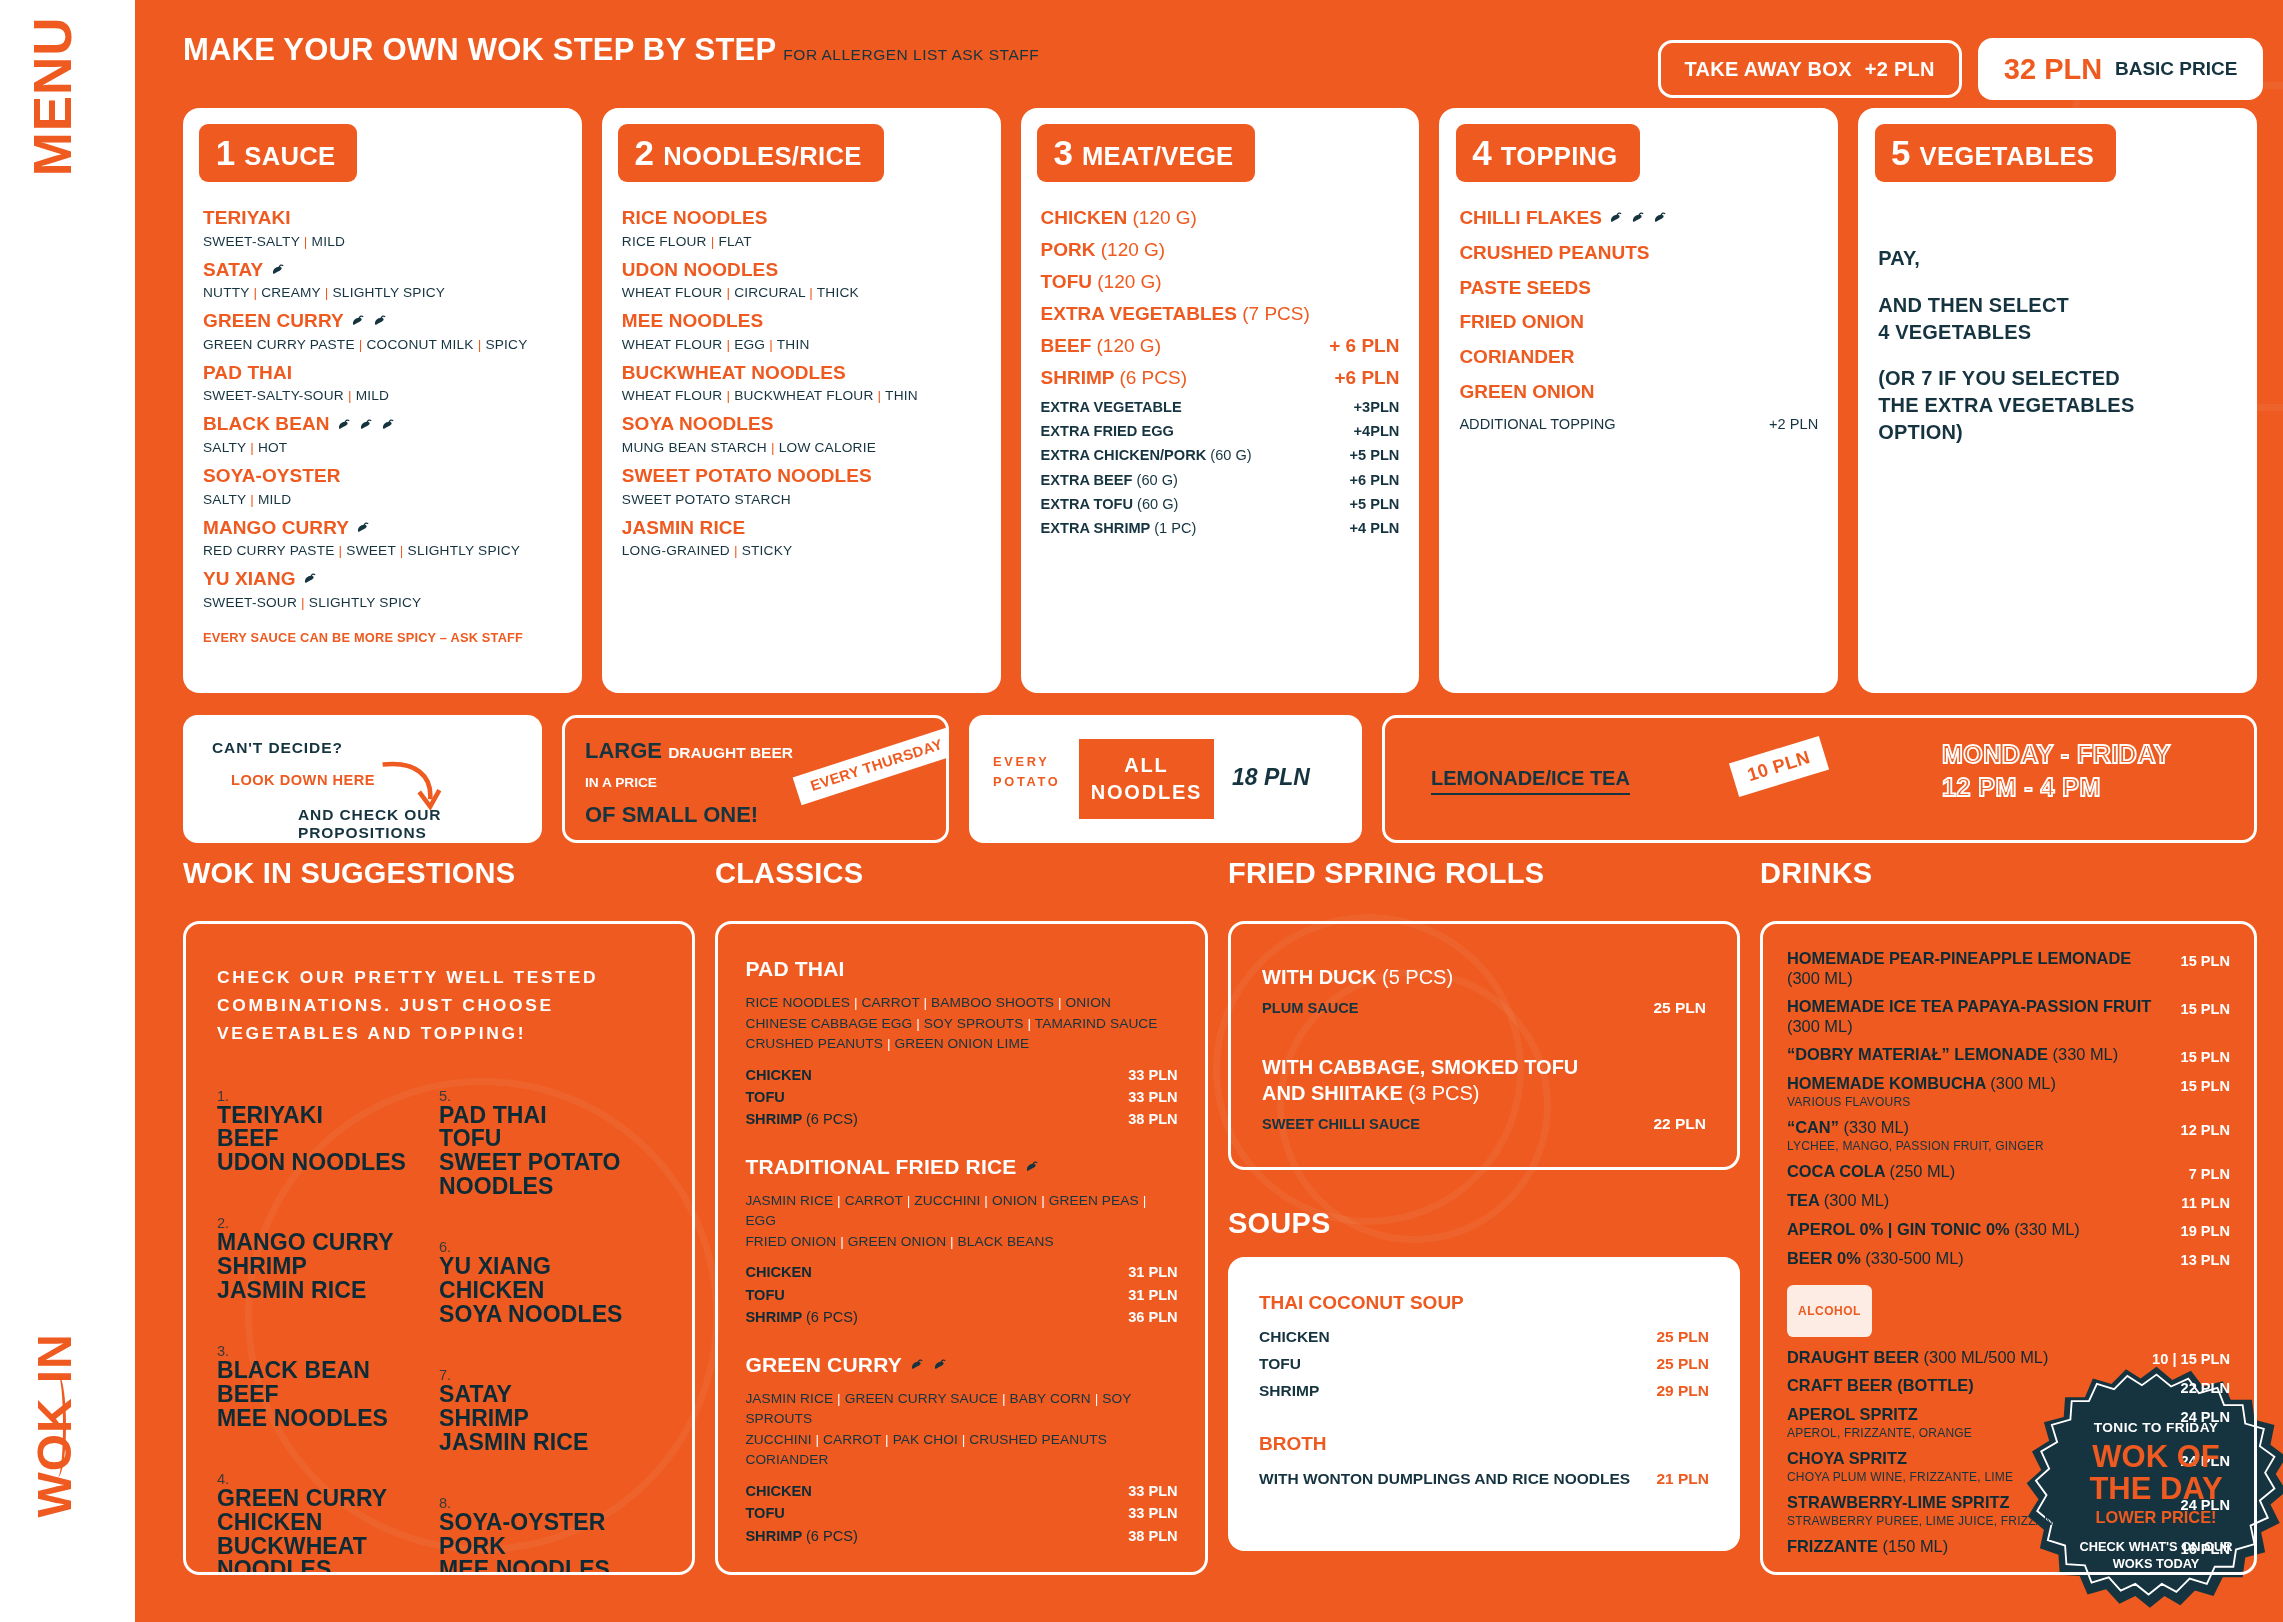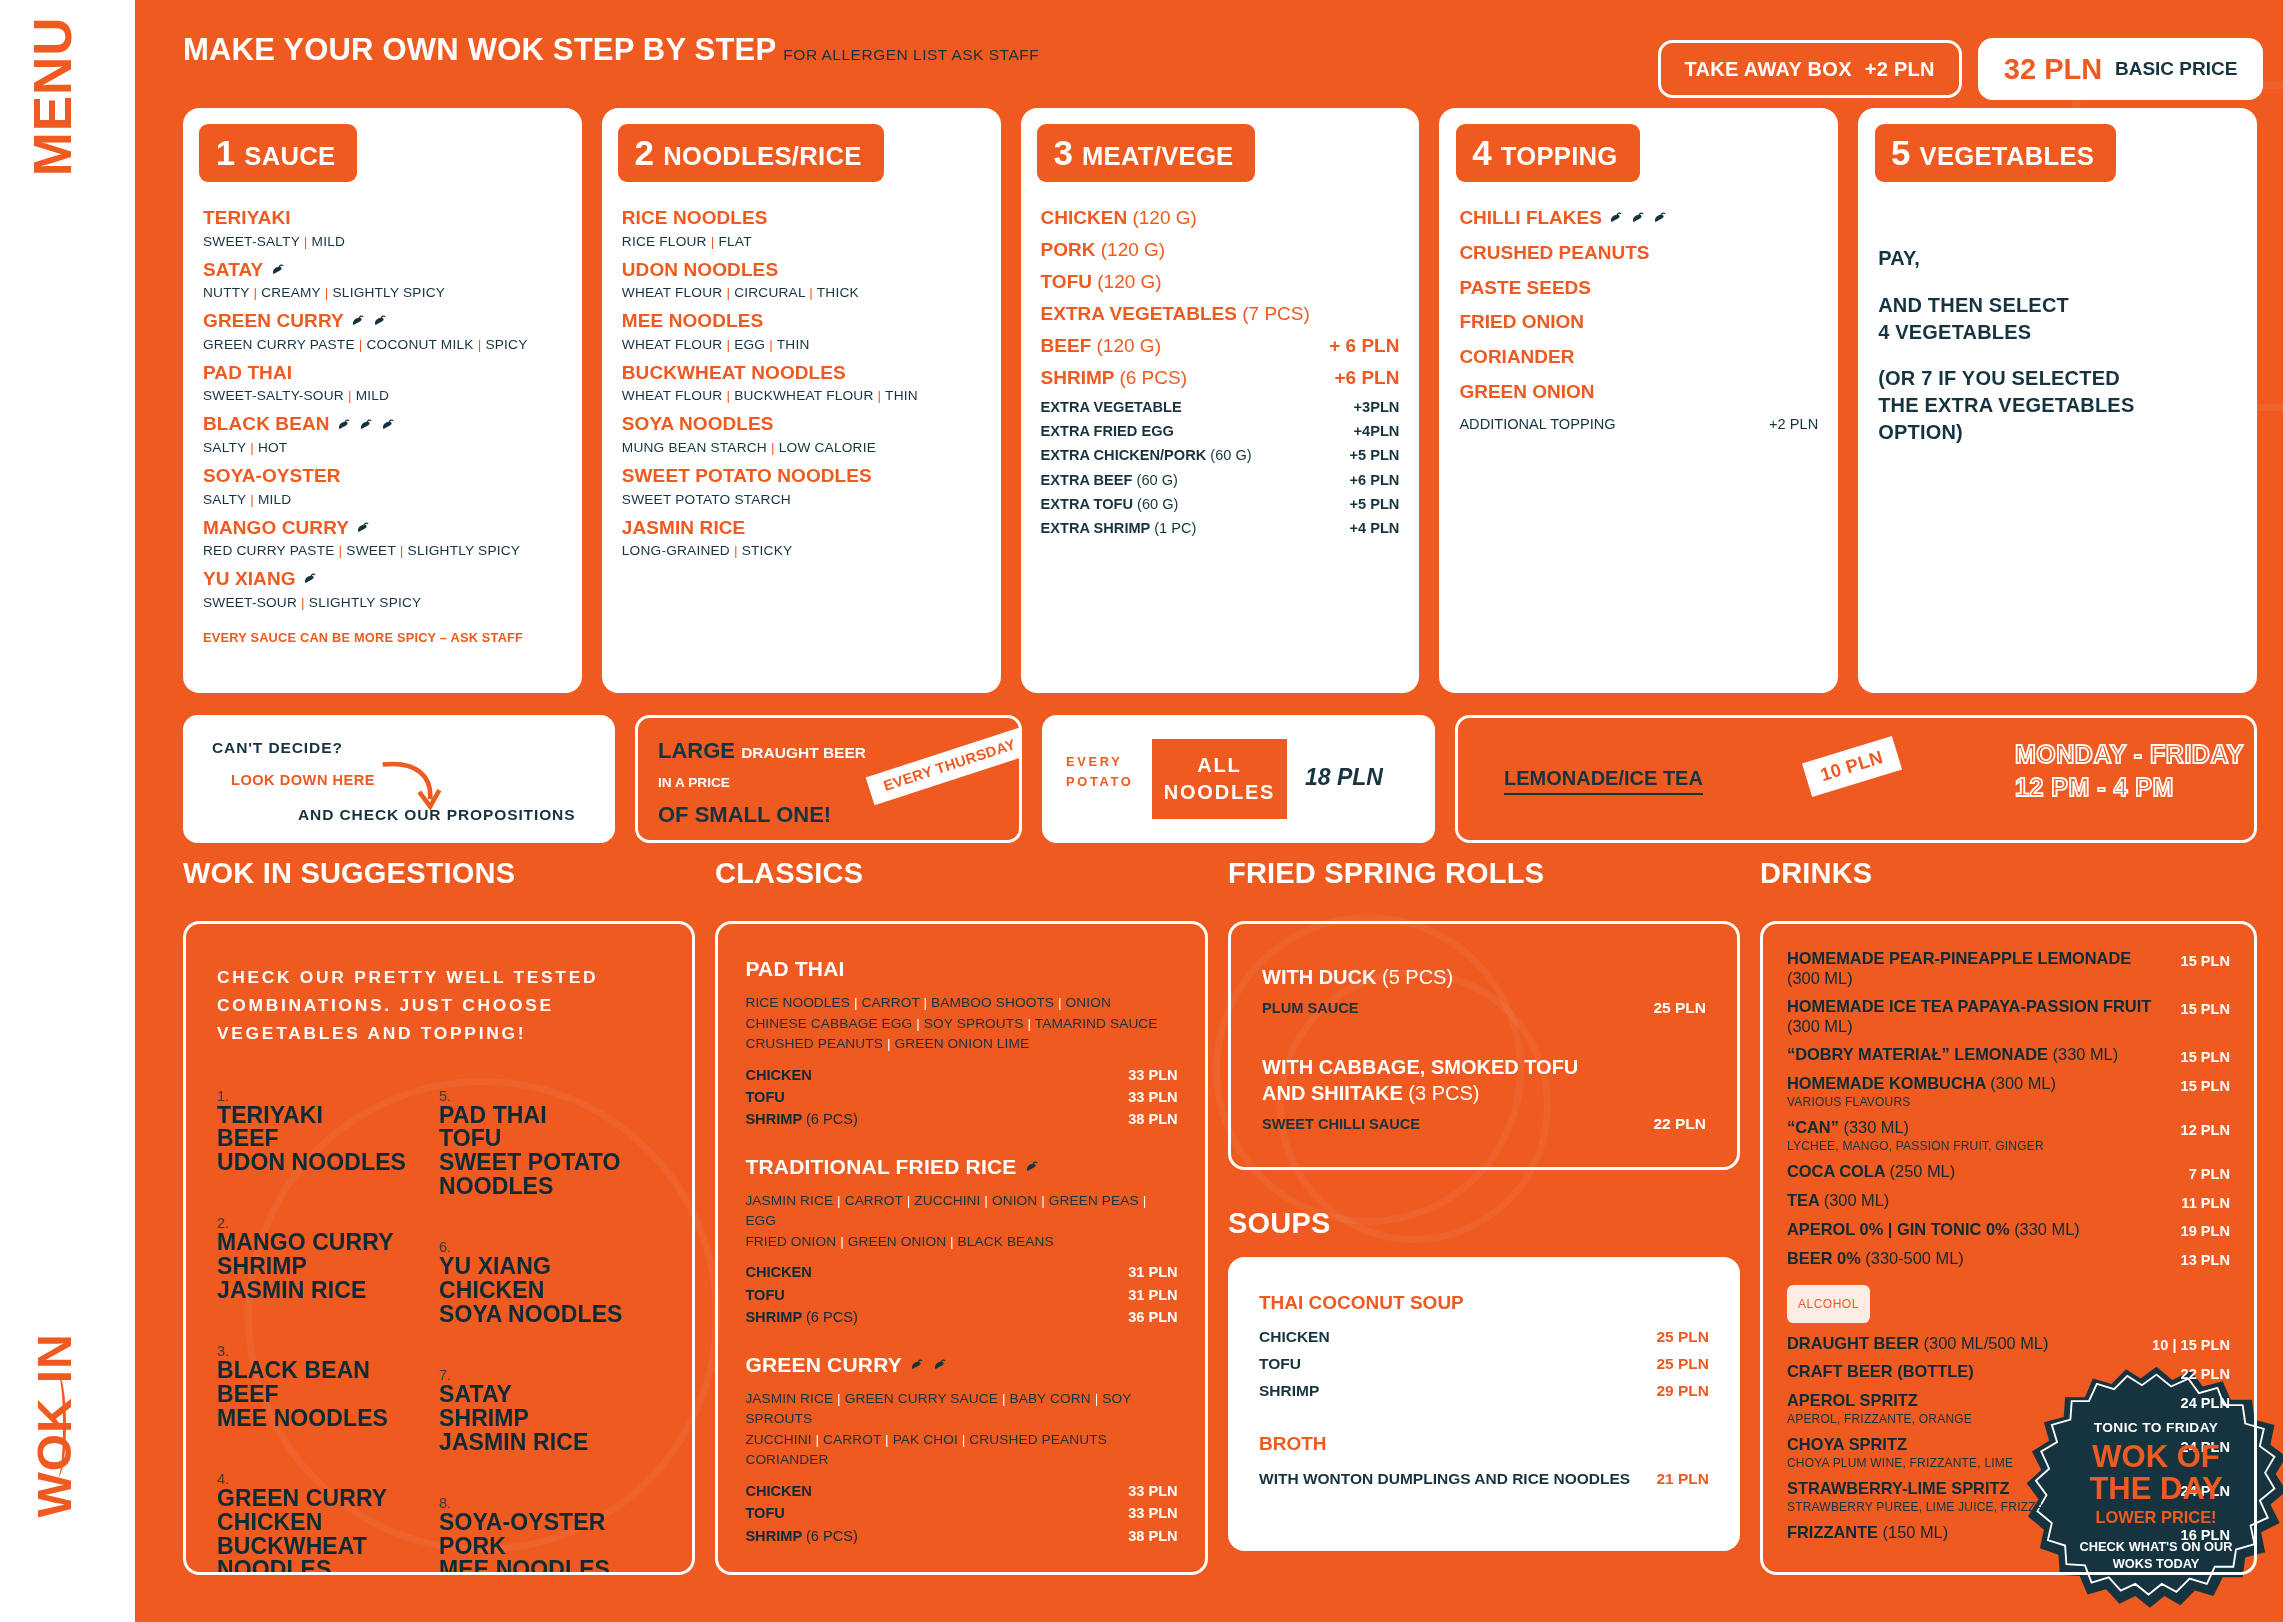--- a/index.html
+++ b/index.html
@@ -97,21 +97,21 @@
   .wokday .starburst { position:absolute; inset:0; }
   .wokday .inner { position:relative; z-index:2; }
   .wokday .l1 { font-size:13.7px; font-weight:bold; letter-spacing:0.4px; }
   .wokday .l2 { font-size:31px; font-weight:bold; color:#ee5a1f; line-height:1.02; margin:6.4px 0 3.7px; }
   .wokday .l3 { font-size:16.4px; font-weight:bold; color:#ee5a1f; margin-bottom:11px; }
   .wokday .l4 { font-size:12.8px; font-weight:bold; line-height:1.35; }
 
   
   .promos { position:absolute; left:183px; top:715px; width:2074px; display:flex; gap:20px; height:128px; }
   .promo { border-radius:14.6px; position:relative; overflow:hidden; }
-  .promo.p1 { width:432px; background:#fff; }
+  .promo.p1 { width:359px; background:#fff; }
   .promo.p2 { width:387px; background:#ee5a1f; border:3.7px solid #fff; }
   .promo.p3 { width:393px; background:#fff; }
   .promo.p4 { flex:1; background:#ee5a1f; border:3.7px solid #fff; }
 
   .p1 .a { position:absolute; left:29px; top:24px; color:#163440; font-size:15.5px; font-weight:bold; letter-spacing:0.9px; }
   .p1 .b { position:absolute; left:48px; top:57px; color:#ee5a1f; font-size:14.6px; font-weight:bold; letter-spacing:0.5px; }
   .p1 .c { position:absolute; left:115px; top:91px; color:#163440; font-size:15.5px; font-weight:bold; letter-spacing:0.9px; }
   .p1 .arrow { position:absolute; left:196px; top:44px; width:64px; height:55px; }
 
   .p2 .r1 { position:absolute; left:20px; top:20px; color:#163440; font-size:22px; font-weight:bold; }
@@ -174,22 +174,22 @@
   .soup-r { display:flex; justify-content:space-between; align-items:baseline; margin-bottom:9.1px; }
   .soup-r .n { color:#163440; font-size:15.5px; font-weight:bold; }
   .soup-r .p { color:#ee5a1f; font-size:15.5px; font-weight:bold; }
 
   .drink { display:flex; justify-content:space-between; align-items:flex-start; margin-bottom:8.2px; gap:14.6px; }
   .drink .left { flex:1; }
   .drink .n { color:#0d2b36; font-size:16.4px; font-weight:bold; line-height:1.22; }
   .drink .n .g { font-weight:normal; }
   .drink .d { color:#163440; font-size:12px; letter-spacing:0.2px; margin-top:1.8px; }
   .drink .p { color:#fff; font-size:14.6px; font-weight:bold; white-space:nowrap; padding-top:4.6px; }
-  .alcohol-tag { display:inline-block; background:#fdece4; color:#ee5a1f; font-size:12px; font-weight:normal;
-                 padding:12px 11px; border-radius:6.4px; margin:9.1px 0 9.1px; letter-spacing:0.5px; }
+  .alcohol-tag { display:inline-block; background:#fdece4; color:#ee5a1f; font-size:12px; font-weight:bold;
+                 padding:19px 11px; border-radius:6.4px; margin:9.1px 0 9.1px; letter-spacing:0.5px; }
 </style>
 </head>
 <body>
 
 <div class="page">
   <div class="orange-bg">
     <div class="wm" style="left:110px; top:1078px; width:475px; height:475px;"></div>
     <div class="wm" style="left:1078px; top:914px; width:311px; height:311px;"></div>
     <div class="wm" style="left:1142px; top:969px; width:274px; height:274px;"></div>
     <div class="wm" style="left:1937px; top:82px; width:329px; height:329px; border-radius:27.4px;"></div>

